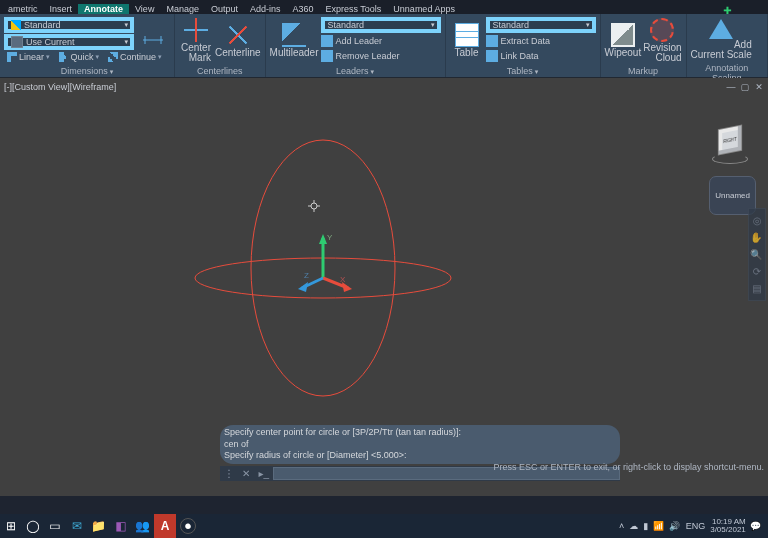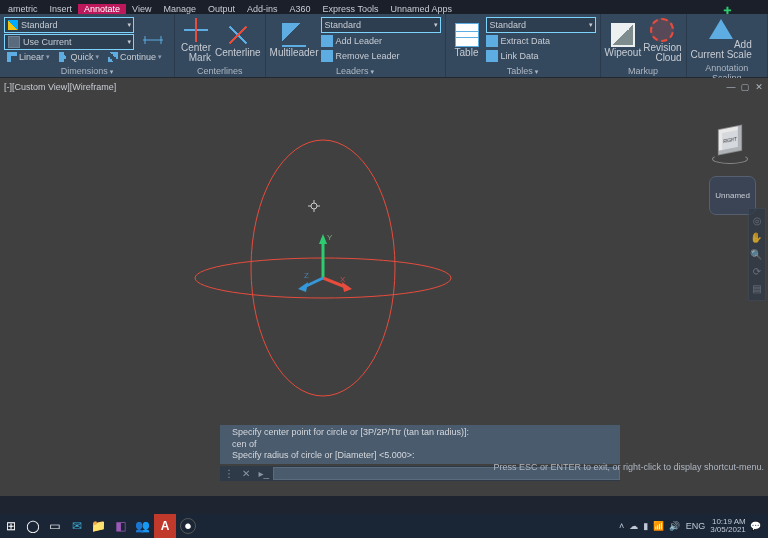--- a/index.html
+++ b/index.html
@@ -1,30 +1,30 @@
 <!DOCTYPE html>
 <html><head>
 <meta charset="utf-8">
 <style>
 * { margin: 0; padding: 0; box-sizing: border-box; font-family: "Segoe UI", Arial, sans-serif; }
 body { width: 768px; height: 538px; background: #1e2430; overflow: hidden; color: #c8ccd4; font-size: 10px; }
 
 
 .menubar { background: #1a1f29; height: 14px; display: flex; align-items: flex-end; padding: 0 2px; font-size: 9px; }
 .menubar span { padding: 0 6px; color: #c8ccd4; cursor: default; }
-.menubar span.active { background: #be185d; color: #fff; }
+.menubar span.active { background: #0f766e; color: #fff; font-weight: bold; }
 
 
 .ribbon { background: #34495e; height: 64px; display: flex; border-bottom: 1px solid #212832; }
 .ribbon-panel { border-right: 1px solid #2a3b4d; display: flex; flex-direction: column; justify-content: space-between; padding: 2px 4px 0 4px; }
 .ribbon-panel-content { display: flex; align-items: center; height: 48px; gap: 2px; }
 .ribbon-panel-title { text-align: center; font-size: 9px; color: #aeb6c2; padding: 1px 0; }
 .ribbon-panel-title.dd::after { content: " ▾"; font-size: 7px; }
 
-.sel { background: #2c3e50; border: 1px solid #7dd3fc; height: 16px; font-size: 9px; color: #c8ccd4; display: flex; align-items: center; padding: 0 3px; position: relative; min-width: 80px; }
+.sel { background: #2c3e50; border: 4px solid #7dd3fc; height: 16px; font-size: 9px; color: #c8ccd4; display: flex; align-items: center; padding: 0 3px; position: relative; min-width: 80px; }
 .sel::after { content: "▾"; position: absolute; right: 2px; font-size: 7px; }
 .sel.uc::before { content: ""; display: inline-block; width: 10px; height: 10px; background: #5a6b7e; margin-right: 3px; border: 1px solid #6f8090; }
 .sel.std-color::before { content:""; display:inline-block; width:10px; height:10px; background: linear-gradient(45deg,#f1c40f 50%,#00aaff 50%); margin-right:3px; }
 
 .dim-left { display: flex; flex-direction: column; gap: 1px; width: 130px; }
 .dim-row { display: flex; gap: 3px; font-size: 9px; align-items: center; }
 .btn-sm { display: flex; align-items: center; gap: 2px; padding: 1px 3px; }
 .btn-sm .ic { width: 10px; height: 10px; display: inline-block; }
 .btn-sm::after { content: " ▾"; font-size: 7px; color: #8fa0b4; }
 
@@ -63,21 +63,21 @@
 
 .navbar { position: absolute; top: 130px; right: 2px; width: 18px; background: #2f3a48; border: 1px solid #3d4856; display: flex; flex-direction: column; align-items: center; gap: 6px; padding: 6px 0; opacity: 0.7; }
 .navbar span { color: #7a8598; font-size: 10px; }
 
 
 .canvas-svg { position: absolute; top: 0; left: 0; width: 100%; height: 100%; }
 .cursor-orbit { position: absolute; top: 122px; left: 308px; width: 12px; height: 12px; }
 
 
 .cmdarea { position: absolute; bottom: 15px; left: 220px; width: 400px; }
-.cmdhist { background: #4a5b6e; color: #d5d8dc; font-size: 9px; padding: 2px 12px; line-height: 1.3; }
+.cmdhist { background: #4a5b6e; color: #d5d8dc; font-size: 9px; padding: 2px 4px; line-height: 1.3; border-radius: 13px; }
 .cmdbar { display: flex; align-items: center; background: #2f3a48; height: 15px; margin-top: 2px; }
 .cmdbar .cb { color: #8a95a5; padding: 0 4px; font-size: 10px; }
 .cmdbar input { flex: 1; background: #4a5b6e; border: 1px solid #5a6b7e; height: 13px; color: #ddd; font-size: 9px; padding: 0 3px; }
 
 
 .statusbar { position: absolute; bottom: 24px; right: 4px; font-size: 9px; color: #aeb6c2; }
 
 .taskbar { position: absolute; bottom: 0; left: 0; right: 0; height: 24px; background: #1a2636; display: flex; align-items: center; color: #fff; font-size: 9px; }
 .taskbar .tb-icon { width: 22px; height: 24px; display: flex; align-items: center; justify-content: center; font-size: 12px; }
 .tb-a { background: #c0392b; color: #fff; font-weight: bold; }

